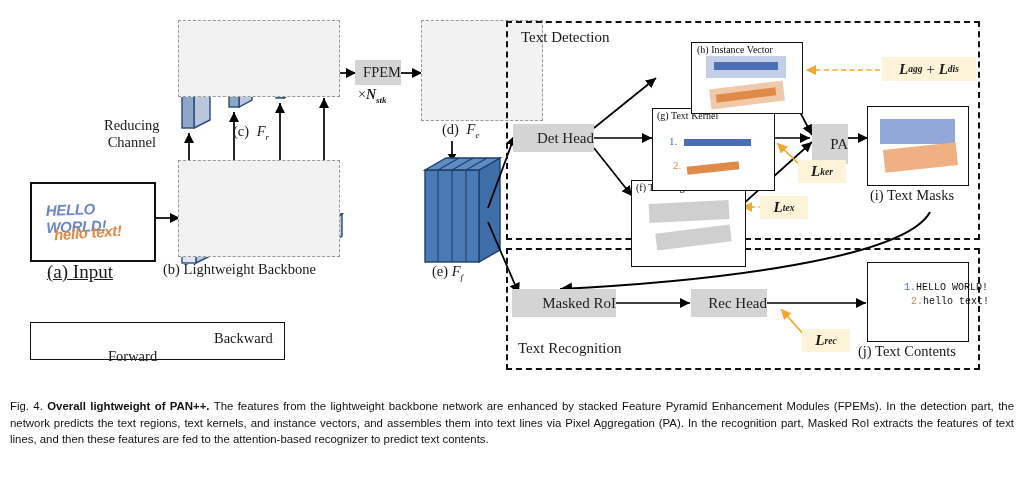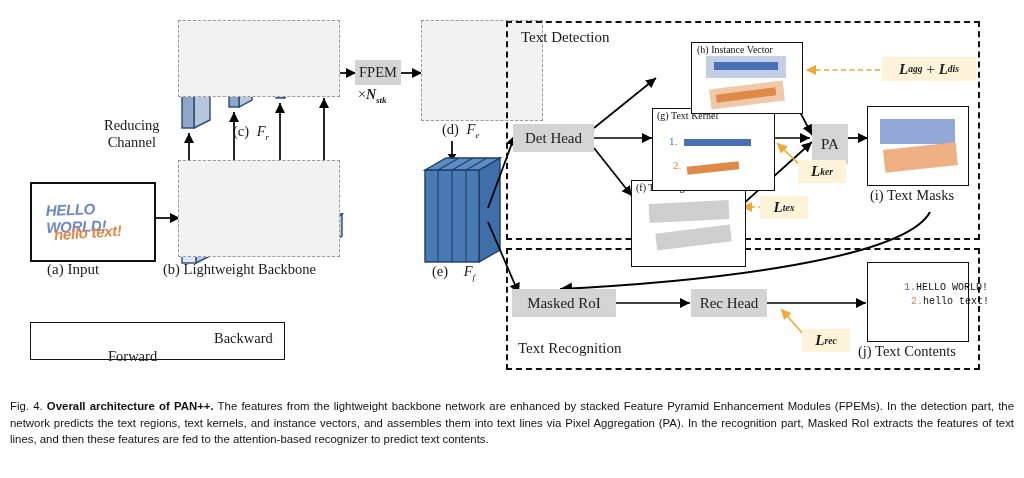--- a/index.html
+++ b/index.html
@@ -1,21 +1,21 @@
 <!DOCTYPE html>
 <html><head>
 <meta charset="utf-8">
 <style>
   html,body{margin:0;padding:0;background:#ffffff;}
   body{width:1024px;height:478px;position:relative;font-family:"Liberation Serif",serif;color:#1a1a1a;overflow:hidden;}
   .fig{position:absolute;left:0;top:0;width:1024px;height:478px;}
   svg.canvas{position:absolute;left:0;top:0;width:1024px;height:478px;}
   .lbl{position:absolute;font-family:"Liberation Serif",serif;color:#1a1a1a;white-space:nowrap;line-height:1.05;}
   .serif-it{font-style:italic;}
-  .grey-box{position:absolute;background:#d4d4d4;display:flex;align-items:center;justify-content:center;
+  .grey-box{position:absolute;background:#d4d4d4;display:flex;align-items:center;justify-content:flex-end;
             font-family:"Liberation Serif",serif;color:#222;}
   .loss{position:absolute;background:#fdf3d8;font-family:"Liberation Serif",serif;font-style:italic;
         color:#1a1a1a;display:flex;align-items:center;justify-content:center;padding:0 3px;}
   .panel{position:absolute;background:#ffffff;border:1.6px solid #111;}
   .panel-title{position:absolute;font-family:"Liberation Serif",serif;color:#111;white-space:nowrap;}
   .dashgroup{position:absolute;background:#f2f2f2;border:1.5px dashed #9a9a9a;}
   .dashsection{position:absolute;background:transparent;border:2px dashed #111;}
   .caption{position:absolute;left:10px;top:398px;width:1004px;font-family:"Liberation Sans",sans-serif;
            font-size:11.4px;line-height:1.45;color:#111;text-align:justify;}
   .caption b{font-weight:bold;}
@@ -168,21 +168,21 @@
   <div class="dashgroup" style="left:178px;top:160px;width:160px;height:95px;"></div>
   <div class="dashgroup" style="left:421px;top:20px;width:120px;height:99px;"></div>
 
   <div class="dashsection" style="left:506px;top:21px;width:470px;height:215px;"></div>
   <div class="dashsection" style="left:506px;top:248px;width:470px;height:118px;"></div>
 
   <div class="inputimg" style="left:30px;top:182px;width:122px;height:76px;">
     <div class="ii-l1" style="left:14px;top:16px;font-size:15px;transform:rotate(-2deg);">HELLO WORLD!</div>
     <div class="ii-l2" style="left:22px;top:40px;font-size:15px;transform:rotate(-4deg);">hello text!</div>
   </div>
-  <div class="lbl" style="left:47px;top:262px;font-size:15px;">
+  <div class="lbl" style="left:47px;top:262px;font-size:19px;text-decoration:underline;">
     <span>(a)</span>
     <span>Input</span>
   </div>
 
   <div class="lbl" style="left:163px;top:262px;font-size:14.5px;text-align:right;">
     <span>(b)</span>
     <span>Lightweight Backbone</span>
   </div>
 
   <div class="lbl" style="left:104px;top:118px;font-size:14.5px;text-align:center;">
@@ -202,21 +202,21 @@
     <span>×</span><span class="serif-it" style="font-weight:bold;">N</span><sub class="serif-it" style="font-size:9px;font-weight:bold;">stk</sub>
   </div>
 
   <div class="lbl" style="left:442px;top:122px;font-size:14.5px;">
     <span>(d)</span>
     <span class="serif-it" style="margin-left:4px;"><span>F</span><sub style="font-size:9px;">e</sub></span>
   </div>
 
   <div class="lbl" style="left:432px;top:264px;font-size:14.5px;">
     <span>(e)</span>
-    <span class="serif-it" style="margin-left:12px;font-style:italic;"><span>F</span><sub style="font-size:9px;">f</sub></span>
+    <span class="serif-it" style="margin-left:0;font-style:italic;"><span>F</span><sub style="font-size:9px;">f</sub></span>
   </div>
 
   <div class="lbl" style="left:521px;top:30px;font-size:15px;">Text Detection</div>
 
   <div class="grey-box" style="left:513px;top:124px;width:81px;height:28px;font-size:15px;">
     <span>Det Head</span>
   </div>
 
   <div class="grey-box" style="left:812px;top:124px;width:36px;height:40px;font-size:15px;">
     <span>PA</span>
@@ -305,17 +305,17 @@
   </div>
 
   <div class="lbl" style="left:518px;top:341px;font-size:15px;">Text Recognition</div>
 
   <div class="legend-box" style="left:30px;top:322px;width:253px;height:36px;"></div>
   <div class="lbl" style="left:88px;top:349px;font-size:14.5px;margin-left:20px;">Forward</div>
   <div class="lbl" style="left:214px;top:331px;font-size:14.5px;">Backward</div>
 
   <div class="caption">
     <span>Fig. 4.</span>
-    <b>Overall architecture of PAN++.</b>
+    <b>Overall lightweight of PAN++.</b>
     <span>The features from the lightweight backbone network are enhanced by stacked Feature Pyramid Enhancement Modules (FPEMs). In the detection part, the network predicts the text regions, text kernels, and instance vectors, and assembles them into text lines via Pixel Aggregation (PA). In the recognition part, Masked RoI extracts the features of text lines, and then these features are fed to the attention-based recognizer to predict text contents.</span>
   </div>
 
 </div>
 
 </body></html>

